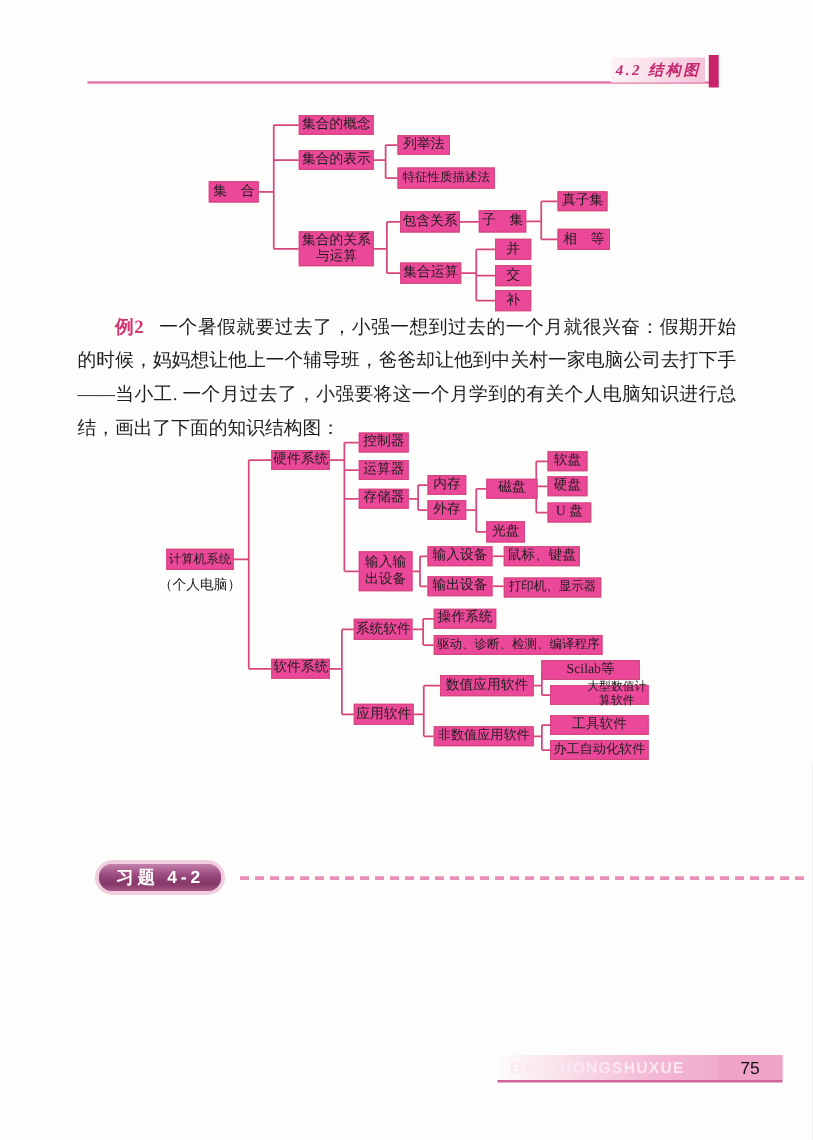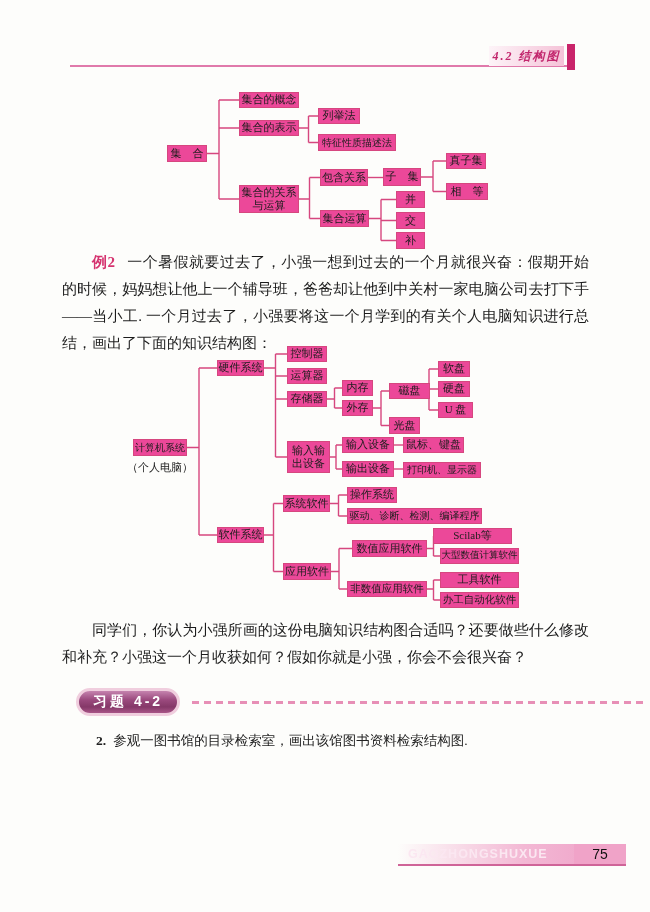--- a/index.html
+++ b/index.html
@@ -124,38 +124,34 @@
       <div class="node" style="left: 288px; top: 97px; width: 61px; height: 16px;">鼠标、键盘</div>
       <div class="node" style="left: 227px; top: 121px; width: 52px; height: 16px;">输出设备</div>
       <div class="node" style="left: 288px; top: 122px; width: 78px; height: 16px; font-size: 10px;">打印机、显示器</div>
       <div class="node" style="left: 102px; top: 187px; width: 47px; height: 16px;">软件系统</div>
       <div class="node" style="left: 168px; top: 155px; width: 47px; height: 17px;">系统软件</div>
       <div class="node" style="left: 232px; top: 147px; width: 50px; height: 16px;">操作系统</div>
       <div class="node" style="left: 232px; top: 168px; width: 135px; height: 16px; font-size: 10px;">驱动、诊断、检测、编译程序</div>
       <div class="node" style="left: 168px; top: 223px; width: 48px; height: 17px;">应用软件</div>
       <div class="node" style="left: 237px; top: 200px; width: 75px; height: 17px;">数值应用软件</div>
       <div class="node" style="left: 318px; top: 188px; width: 79px; height: 16px;">Scilab等</div>
-      <div class="node" style="left: 325px; top: 208px; width: 79px; height: 16px; font-size: 9.5px;">大型数值计算软件</div>
+      <div class="node" style="left: 325px; top: 208px; width: 79px; height: 16px; font-size: 9.5px; padding-left: 28px;">大型数值计算软件</div>
       <div class="node" style="left: 232px; top: 241px; width: 80px; height: 16px; font-size: 10.5px;">非数值应用软件</div>
       <div class="node" style="left: 325px; top: 232px; width: 79px; height: 16px;">工具软件</div>
       <div class="node" style="left: 325px; top: 252px; width: 79px; height: 16px; font-size: 10.5px;">办工自动化软件</div>
       <div class="diagram-note" style="left: 6px; top: 120px; width: 78px;">（个人电脑）</div>
     </div>
 
-  <p class="para discussion">同学们，你认为小强所画的这份电脑知识结构图合适吗？还要做些什么修改和补充？小强这一个月收获如何？假如你就是小强，你会不会很兴奋？</p>
 
   <div class="exercise-banner-row">
     <div class="pill">习题 4-2</div>
     <div class="dashes"></div>
   </div>
 
   <div class="exercises">
-    <div class="exercise">
-      <span class="num">2.</span><span>参观一图书馆的目录检索室，画出该馆图书资料检索结构图.</span>
-    </div>
   </div>
 
   <div class="footer">
     <span class="watermark">GAOZHONGSHUXUE</span>
     <span class="pagenum">75</span>
   </div>
 
 </div>
 
 </body></html>

